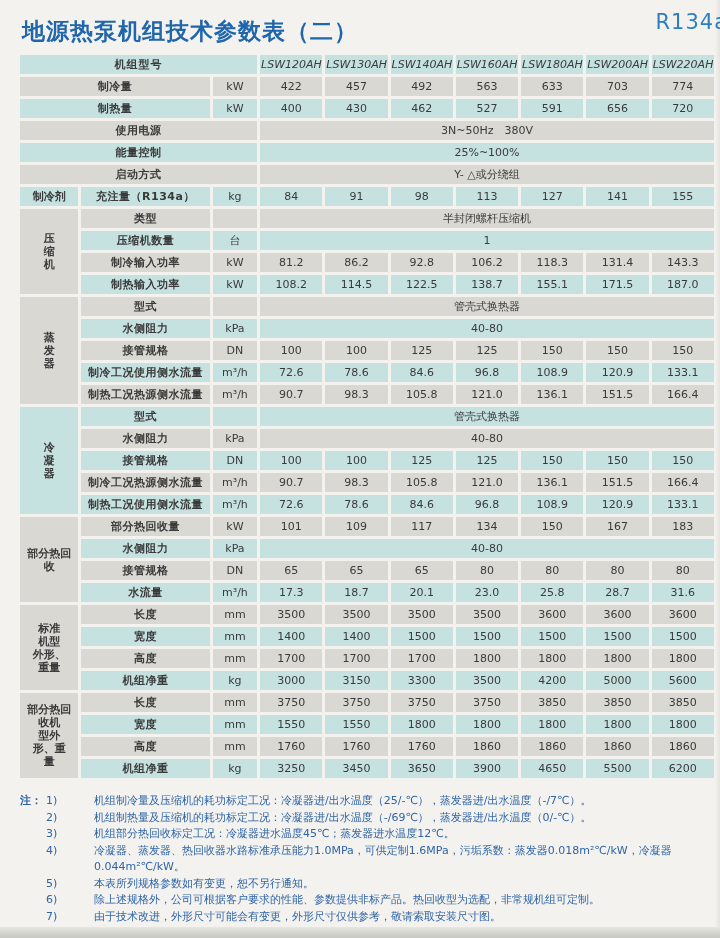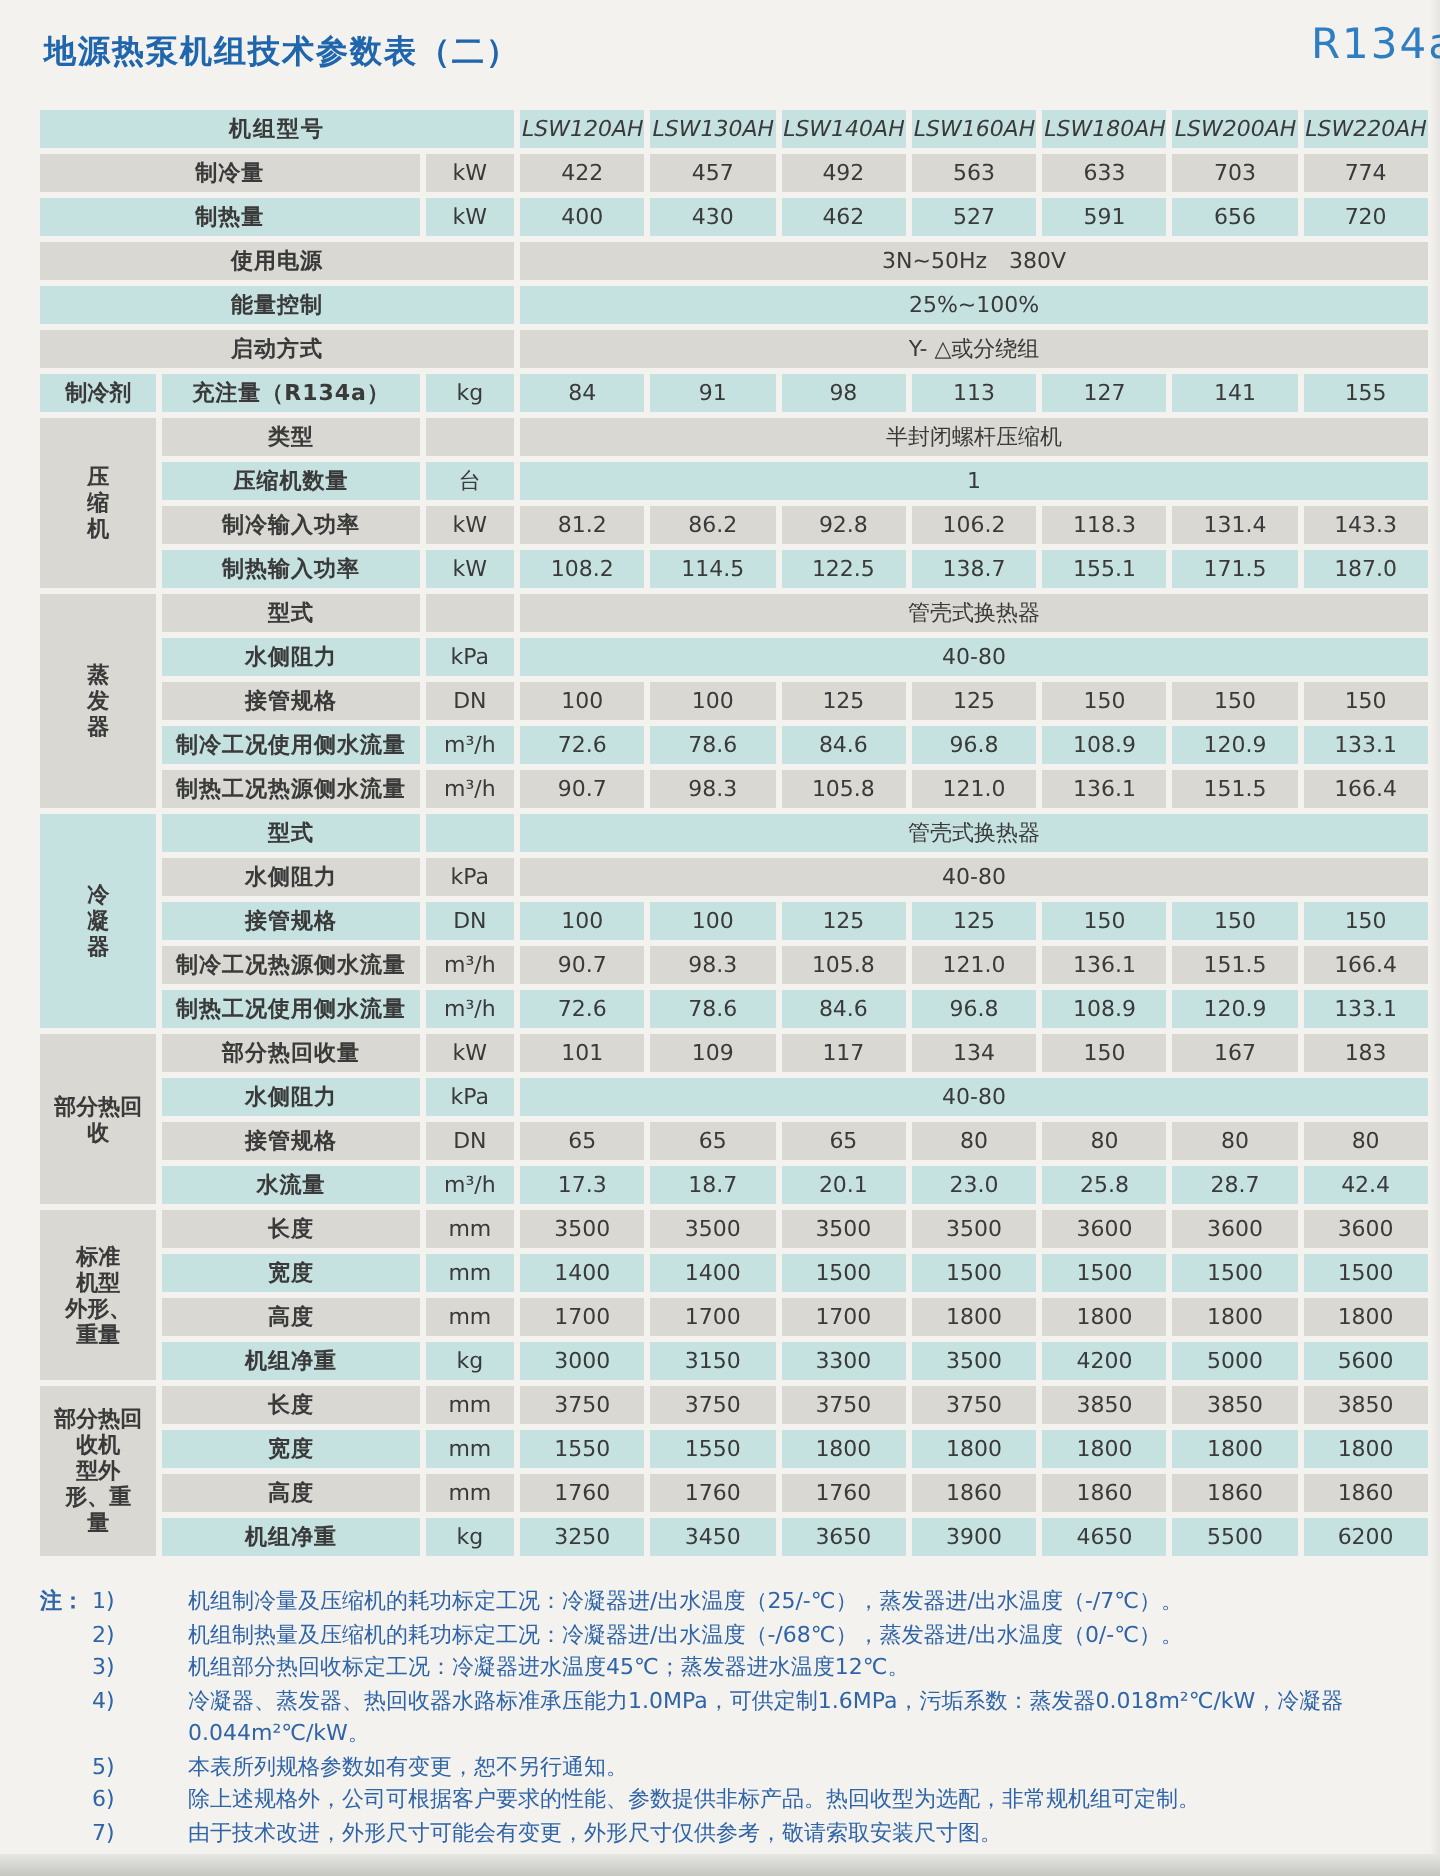--- a/index.html
+++ b/index.html
@@ -5,21 +5,21 @@
   html,body{margin:0;padding:0;}
   body{
     width:720px;height:938px;position:relative;overflow:hidden;
     background:#f3f2ee;
     font-family:"DejaVu Sans","Liberation Sans",sans-serif;
   }
   .page{position:absolute;inset:0;}
   
   .title{
     position:absolute;left:22px;top:16px;
-    font-size:16px;font-weight:700;color:#2066ad;letter-spacing:1px;
+    font-size:23px;font-weight:700;color:#2066ad;letter-spacing:1px;
   }
   .refrigerant{
     position:absolute;right:-8px;top:10px;
     font-size:21px;color:#2e7ec2;letter-spacing:1px;
   }
   
   table.spec{
     position:absolute;left:17px;top:52px;
     border-collapse:separate;border-spacing:3px;table-layout:fixed;
     width:700px;
@@ -293,21 +293,21 @@
         </tr>
         <tr>
           <td class="teal lbl">水流量</td>
           <td class="teal unit">m³/h</td>
           <td class="teal val">17.3</td>
           <td class="teal val">18.7</td>
           <td class="teal val">20.1</td>
           <td class="teal val">23.0</td>
           <td class="teal val">25.8</td>
           <td class="teal val">28.7</td>
-          <td class="teal val">42.4</td>
+          <td class="teal val">31.6</td>
         </tr>
         <tr>
           <td class="gray sec" rowspan="4">标准
 机型
 外形、
 重量</td>
           <td class="gray lbl">长度</td>
           <td class="gray unit">mm</td>
           <td class="gray val">3500</td>
           <td class="gray val">3500</td>
@@ -405,21 +405,21 @@
   <div class="notes">
     <div class="notes-row">
       <div class="notes-prefix">注：</div>
       <div class="notes-items">
         <div class="note-item">
           <span class="note-num">1)</span>
           <span class="note-text">机组制冷量及压缩机的耗功标定工况：冷凝器进/出水温度（25/-℃），蒸发器进/出水温度（-/7℃）。</span>
         </div>
         <div class="note-item">
           <span class="note-num">2)</span>
-          <span class="note-text">机组制热量及压缩机的耗功标定工况：冷凝器进/出水温度（-/68℃），蒸发器进/出水温度（0/-℃）。</span>
+          <span class="note-text">机组制热量及压缩机的耗功标定工况：冷凝器进/出水温度（-/69℃），蒸发器进/出水温度（0/-℃）。</span>
         </div>
         <div class="note-item">
           <span class="note-num">3)</span>
           <span class="note-text">机组部分热回收标定工况：冷凝器进水温度45℃；蒸发器进水温度12℃。</span>
         </div>
         <div class="note-item">
           <span class="note-num">4)</span>
           <span class="note-text">冷凝器、蒸发器、热回收器水路标准承压能力1.0MPa，可供定制1.6MPa，污垢系数：蒸发器0.018m²℃/kW，冷凝器0.044m²℃/kW。</span>
         </div>
         <div class="note-item">

